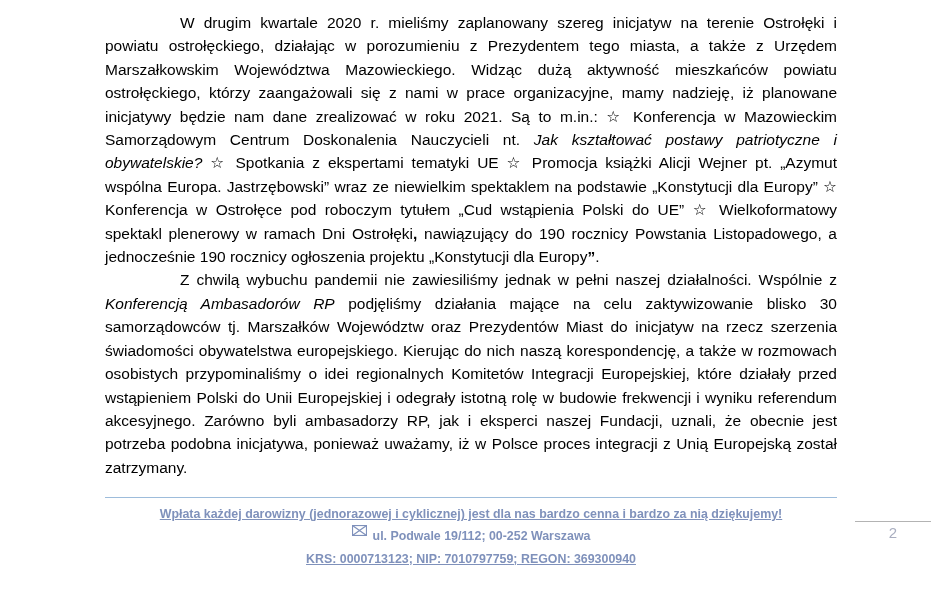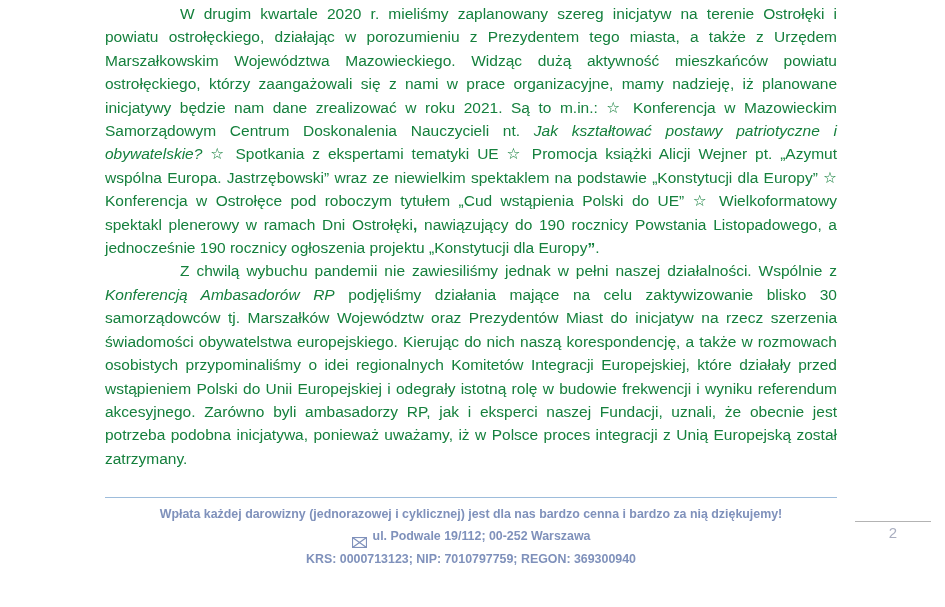--- a/index.html
+++ b/index.html
@@ -7,23 +7,23 @@
     position: relative;
     width: 945px;
     height: 607px;
     background: #ffffff;
     overflow: hidden;
     font-family: "Liberation Sans", "DejaVu Sans", sans-serif;
   }
   .content {
     position: absolute;
     left: 105px;
-    top: 2px;
+    top: 11px;
     width: 732px;
-    color: #15803d;
+    color: #000000;
     font-size: 15.5px;
     line-height: 23.4px;
     text-align: justify;
   }
   .para { margin: 0; }
   .para-gap { }
   .indent { text-indent: 75px; }
   .it { font-style: italic; }
   .bd { font-weight: bold; }
   .footer {
@@ -31,29 +31,29 @@
     left: 105px;
     top: 497px;
     width: 732px;
     border-top: 1px solid #9dbcdb;
     padding-top: 5px;
     color: #7f91bb;
     font-weight: bold;
     font-size: 12.4px;
     text-align: center;
   }
-  .footer .row { line-height: 22.3px; white-space: nowrap; }
+  .footer .row { line-height: 22.3px; white-space: nowrap; text-decoration: underline; }
   .contact-row {
     display: flex;
     justify-content: center;
     align-items: center;
     gap: 7px;
     line-height: 22.3px;
   }
-  .contact-item { display: inline-flex; align-items: flex-end; gap: 6px; }
+  .contact-item { display: inline-flex; align-items: flex-start; gap: 6px; }
   .contact-item + .contact-item { margin-left: 10px; }
   .icon svg { display: block; }
   .pagenum-box {
     position: absolute;
     left: 855px;
     top: 521px;
     width: 76px;
     border-top: 1px solid #b3b3b3;
     padding-top: 2px;
     text-align: center;

